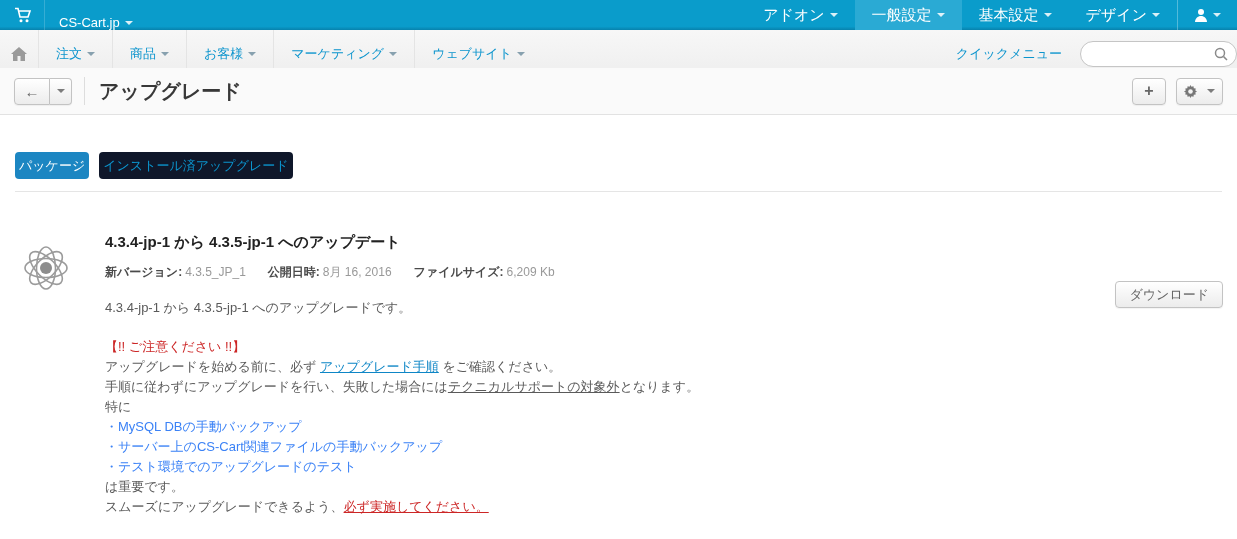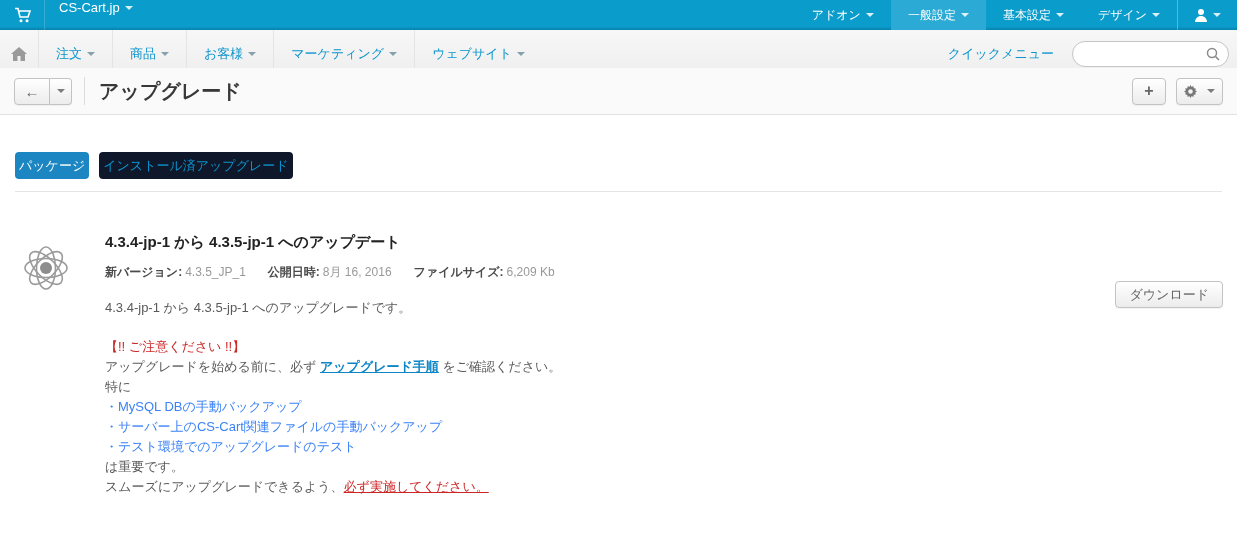--- a/index.html
+++ b/index.html
@@ -10,37 +10,37 @@
     position:relative; overflow:hidden;
   }
   .caret { display:inline-block; width:0; height:0;
     border-left:4px solid transparent; border-right:4px solid transparent;
     border-top:4px solid currentColor; vertical-align:middle; margin-left:5px; opacity:.85; }
 
   
   .topnav { position:absolute; top:0; left:0; right:0; height:30px;
     background:linear-gradient(var(--navbar_bg), var(--navbar_bg) 88%, var(--navbar_bg_dark));
     display:flex; align-items:stretch; color:#fff; }
-  .brand-wrap { display:flex; align-items:flex-start; }
+  .brand-wrap { display:flex; align-items:flex-end; }
   .cart-icon { padding:0 12px 0 14px; display:flex; align-items:center; border-right:1px solid rgba(255,255,255,.18); height:100%; }
   .brand { display:flex; align-items:center; padding:0 14px; font-size:13px; color:#fff; cursor:pointer; }
   .topnav-right { margin-left:auto; display:flex; align-items:stretch; }
-  .topnav-item { display:flex; align-items:center; padding:8px 17px; font-size:12px; color:#fff; cursor:pointer; }
+  .topnav-item { display:flex; align-items:center; padding:8px 17px; font-size:15px; color:#fff; cursor:pointer; }
   .topnav-item.active { background:var(--navbar_active_bg); }
   .topnav-user { display:flex; align-items:center; padding:0 16px; border-left:1px solid rgba(255,255,255,.3); cursor:pointer; }
 
   
   .mainnav { position:absolute; top:30px; left:0; right:0; height:48px;
     background:linear-gradient(#f7f7f7,#eeeeee); border-bottom:1px solid #c9c9c9;
     display:flex; align-items:stretch; }
   .home-link { width:38px; display:flex; align-items:center; justify-content:center; cursor:pointer; }
   .mainnav-item { display:flex; align-items:center; padding:0 17px; font-size:13px;
     color:var(--link_blue); border-left:1px solid #e4e4e4; cursor:pointer; }
   .mainnav-item .caret { color:#7492a2; }
-  .mainnav-right { margin-left:auto; display:flex; align-items:center; padding-right:8px; }
+  .mainnav-right { margin-left:auto; display:flex; align-items:center; }
   .quickmenu { color:var(--link_blue); font-size:13px; margin-right:18px; cursor:pointer; }
   .searchbox { width:157px; height:26px; border:1px solid #c5c5c5; border-radius:14px;
     background:#fff; display:flex; align-items:center; padding:0 8px 0 12px; }
   .searchbox input { flex:1; border:none; outline:none; font-size:12px; background:transparent; min-width:0; }
   .search-icon { display:flex; align-items:center; cursor:pointer; }
 
   
   .pageheader { position:absolute; top:68px; left:0; right:0; height:47px;
     background:#fafafa; border-bottom:1px solid #e2e2e2; display:flex; align-items:center; padding:0 14px; }
   .btn { background:linear-gradient(#ffffff,#ececec); border:1px solid #c3c3c3; border-radius:4px;
@@ -67,21 +67,21 @@
   
   .pkg-icon { position:absolute; left:17px; top:241px; }
   .pkg-text { position:absolute; left:105px; top:233px; width:920px; }
   .pkg-heading { font-size:15px; font-weight:bold; color:#222; }
   .pkg-details { margin-top:12px; font-size:12px; display:flex; gap:22px; }
   .pkg-details .lbl { font-weight:bold; color:#4a4a4a; }
   .pkg-details .val { color:#999; margin-left:3px; }
   .pkg-body { margin-top:17px; font-size:13px; color:#5a5a5a; line-height:20px; }
   .pkg-desc { margin-bottom:19px; }
   .warn-title { color:var(--red); }
-  .inline-link { color:var(--content_link); font-weight:bold; text-decoration:underline; cursor:pointer; }
+  .inline-link { color:var(--content_link); font-weight:normal; text-decoration:underline; cursor:pointer; }
   .u { text-decoration:underline; }
   .bullet { font-weight:normal; color:#3b82f6; }
   .red-link { color:var(--red); text-decoration:underline; cursor:pointer; }
   .download-wrap { position:absolute; top:281px; right:14px; }
   .btn-download { padding:0 13px; }
 </style>
 </head>
 <body>
 
 <div class="topnav">
@@ -218,20 +218,23 @@
     <span>
       <span class="lbl">ファイルサイズ:</span><span class="val">6,209 Kb</span>
     </span>
   </div>
   <div class="pkg-body">
     <div class="pkg-desc">4.3.4-jp-1 から 4.3.5-jp-1 へのアップグレードです。</div>
     <div class="warn-title">【!! ご注意ください !!】</div>
     <div>
       <span>アップグレードを始める前に、必ず </span><span class="inline-link">アップグレード手順</span><span> をご確認ください。</span>
     </div>
+    <div>
+      <span>手順に従わずにアップグレードを行い、失敗した場合には</span><span class="u">テクニカルサポートの対象外</span><span>となります。</span>
+    </div>
     <div>特に</div>
     <div class="bullet">・MySQL DBの手動バックアップ</div>
     <div class="bullet">・サーバー上のCS-Cart関連ファイルの手動バックアップ</div>
     <div class="bullet">・テスト環境でのアップグレードのテスト</div>
     <div>は重要です。</div>
     <div>
       <span>スムーズにアップグレードできるよう、</span><span class="red-link">必ず実施してください。</span>
     </div>
   </div>
 </div>

